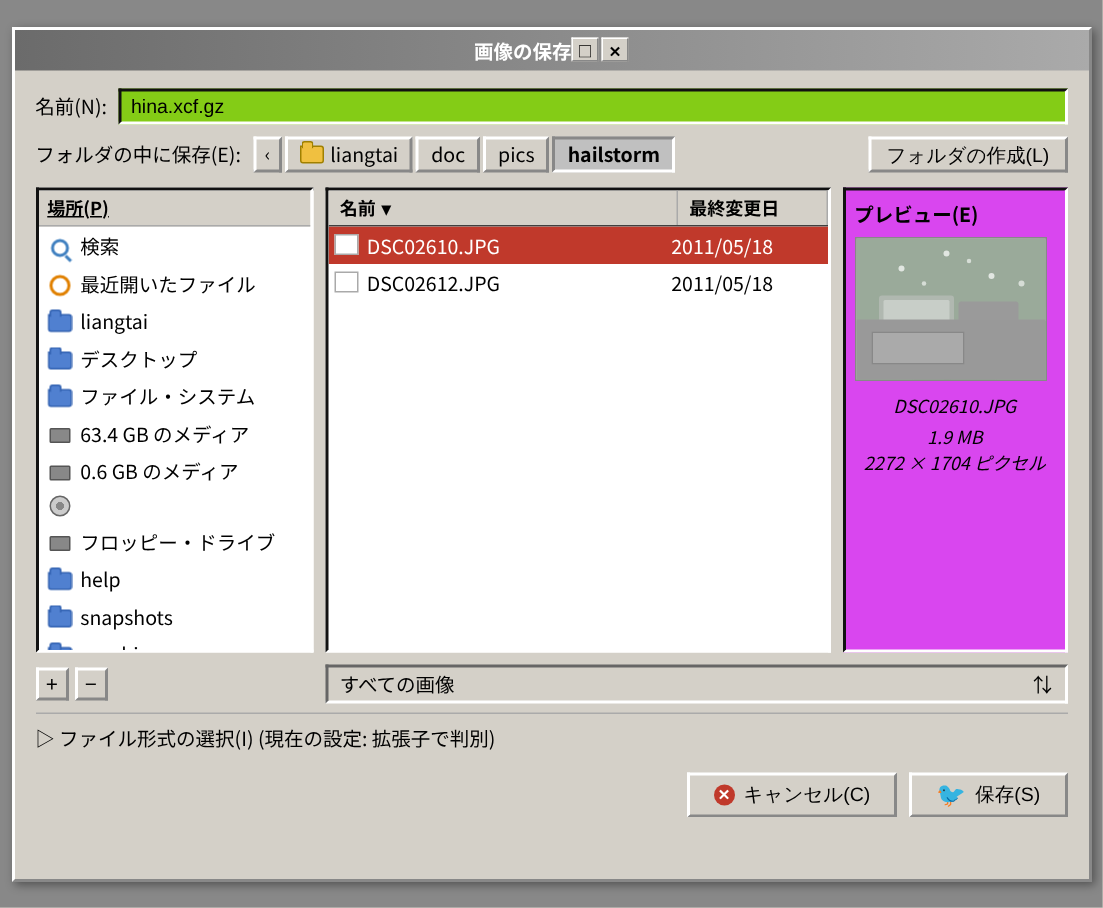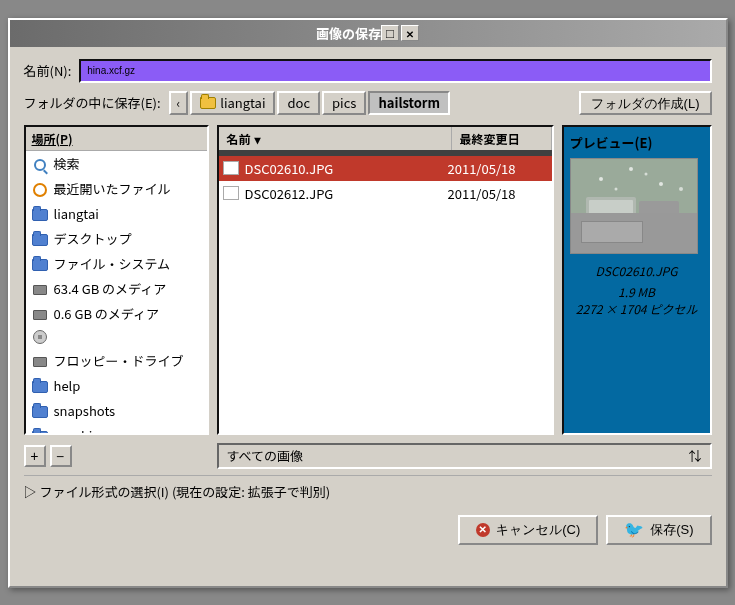--- a/index.html
+++ b/index.html
@@ -60,23 +60,23 @@
     }
     .label {
       white-space: nowrap;
       margin-right: 8px;
       font-size: 13px;
     }
     .filename-input {
       flex: 1;
       height: 24px;
       border: 2px inset #888;
-      background: #8b5cf6;
+      background: #84cc16;
       padding: 2px 6px;
-      font-size: 10px;
+      font-size: 13px;
       border-top-color: #666;
       border-left-color: #666;
       border-bottom-color: #fff;
       border-right-color: #fff;
     }
     .breadcrumb-row {
       display: flex;
       align-items: center;
       margin-bottom: 10px;
     }
@@ -273,21 +273,21 @@
       border-bottom-color: #fff;
       border-right-color: #fff;
       background: #fff;
       display: flex;
       flex-direction: column;
       overflow: hidden;
     }
     .files-header {
       display: flex;
       background: #d4d0c8;
-      border-bottom: 6px solid #404040;
+      border-bottom: 1px solid #404040;
     }
     .files-col-header {
       padding: 3px 8px;
       font-size: 12px;
       font-weight: bold;
       border-right: 1px solid #aaa;
       cursor: pointer;
       display: flex;
       align-items: center;
       gap: 4px;
@@ -324,21 +324,21 @@
       width: 100px;
       font-size: 13px;
     }
     .preview-panel {
       width: 150px;
       border: 2px inset;
       border-top-color: #666;
       border-left-color: #666;
       border-bottom-color: #fff;
       border-right-color: #fff;
-      background: #0369a1;
+      background: #d946ef;
       display: flex;
       flex-direction: column;
       padding: 6px;
     }
     .preview-header {
       font-size: 13px;
       font-weight: bold;
       margin-bottom: 6px;
     }
     .preview-image {

